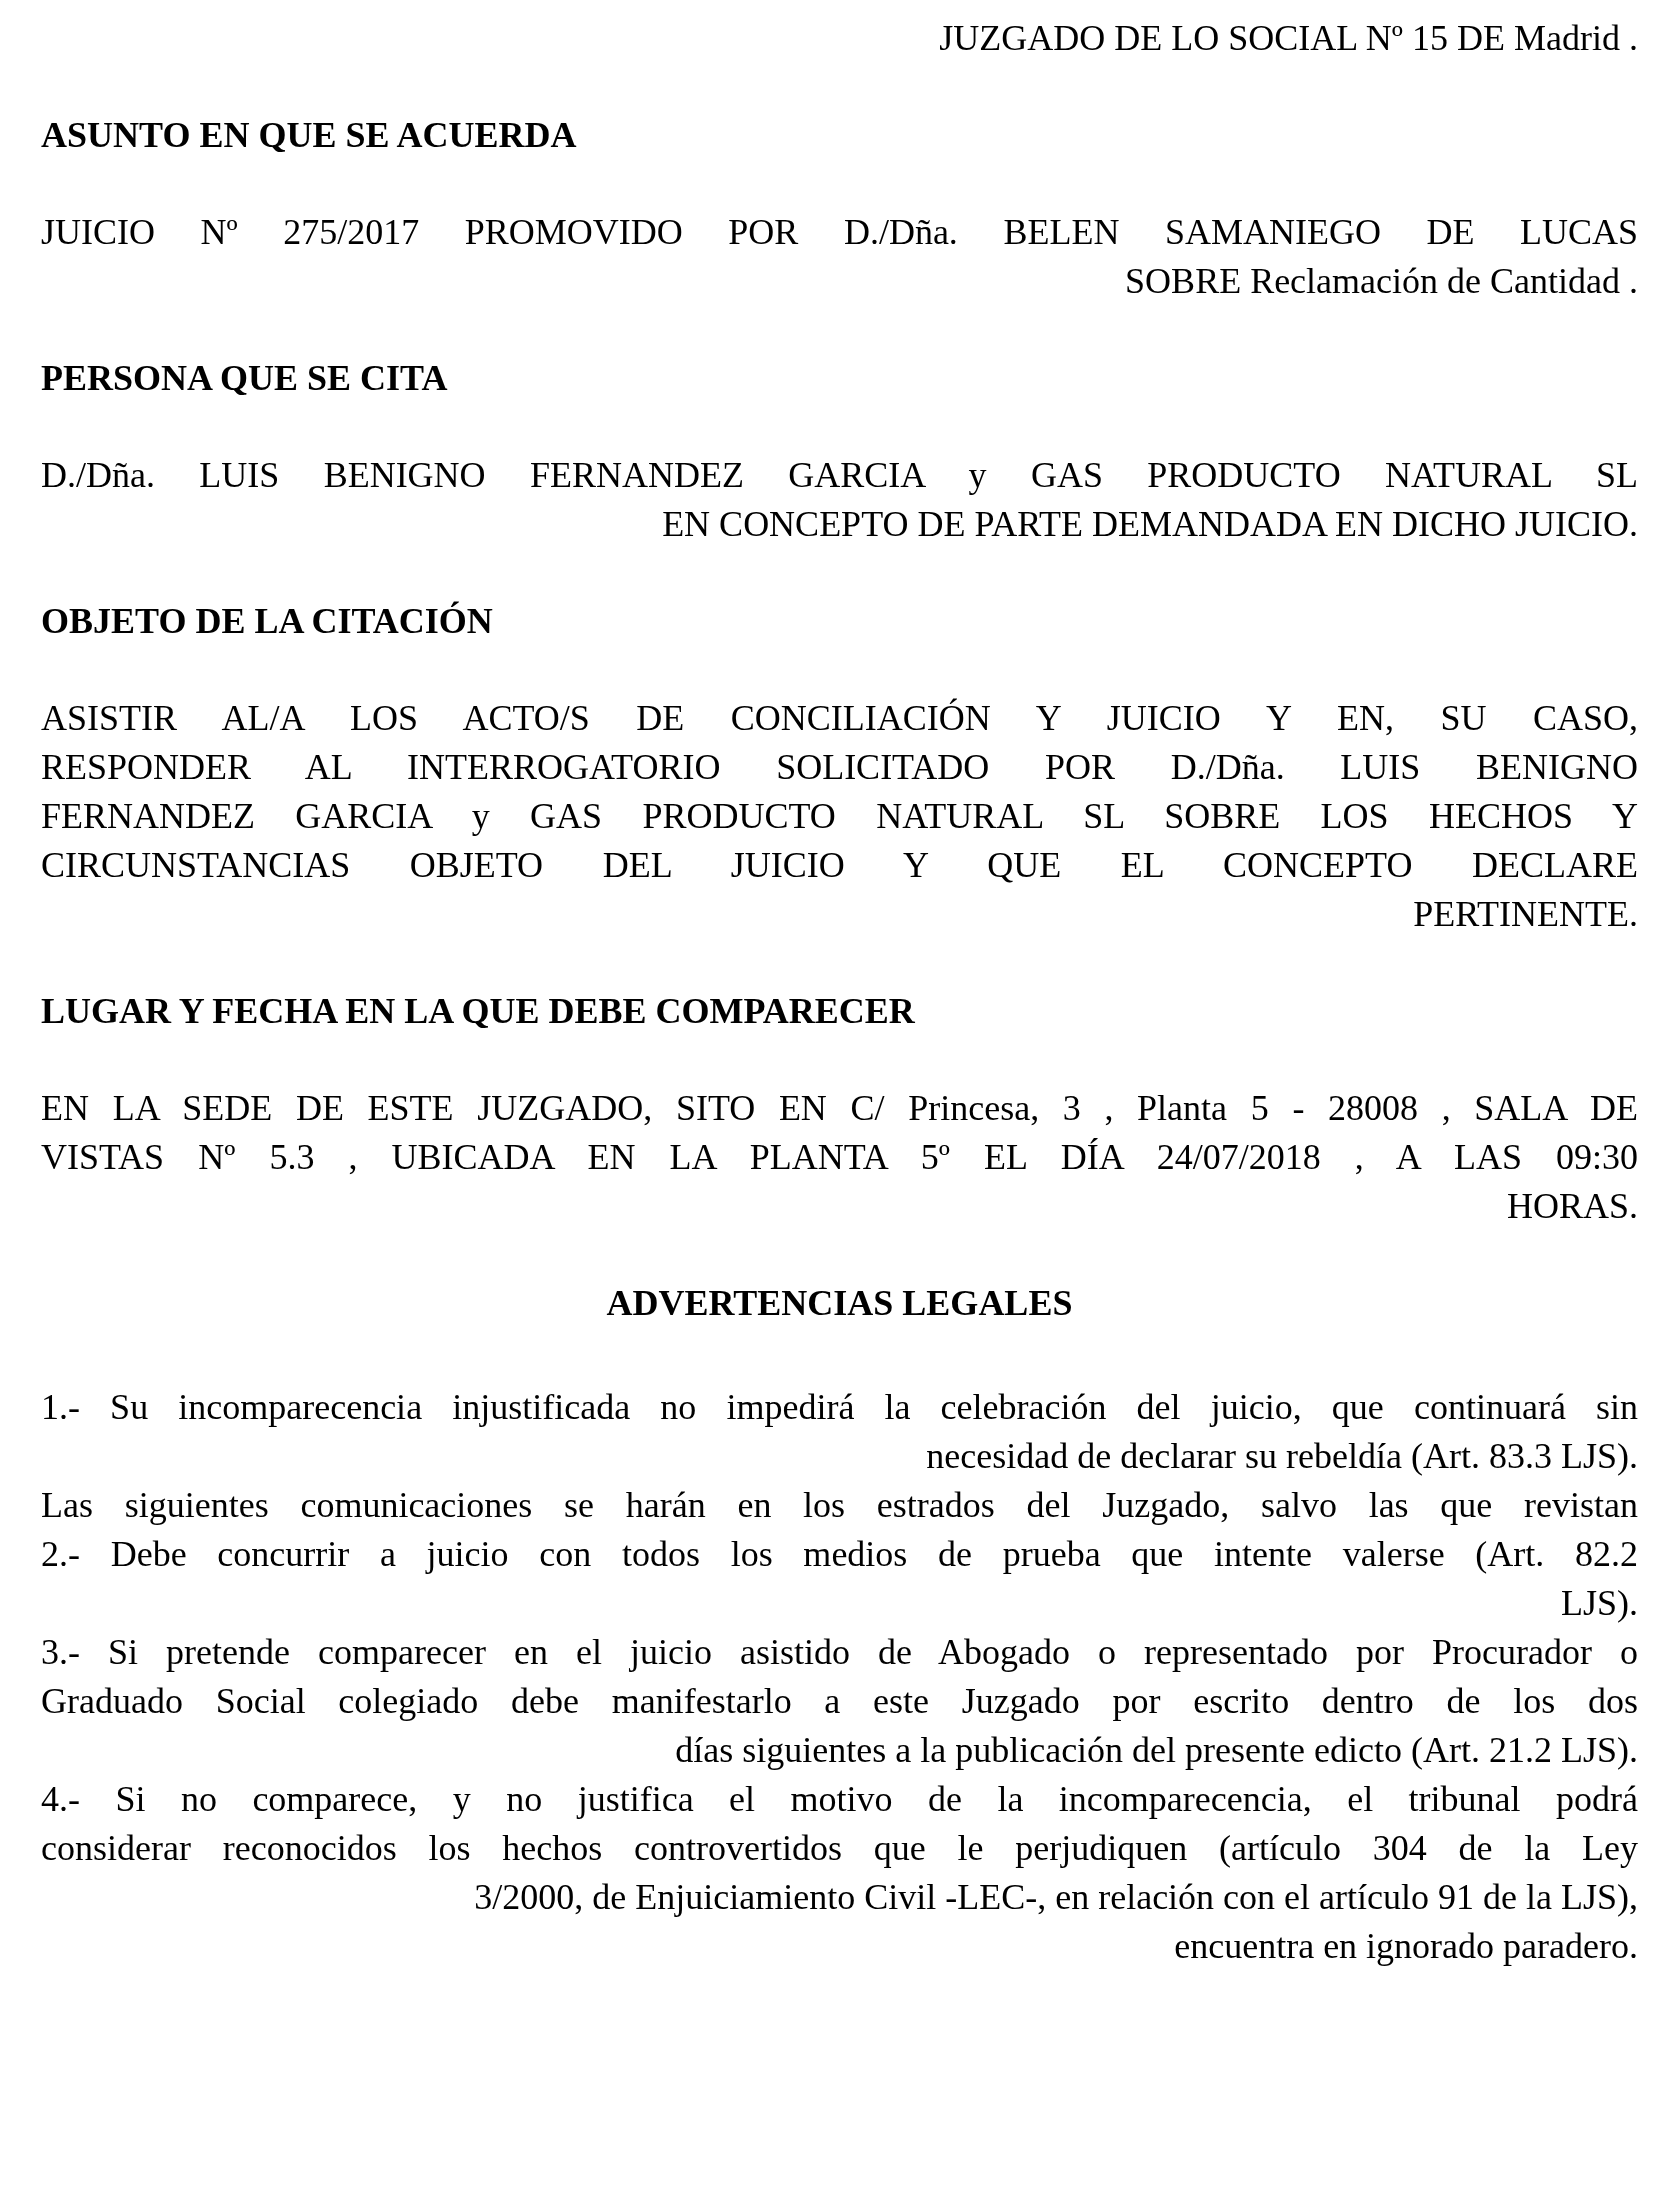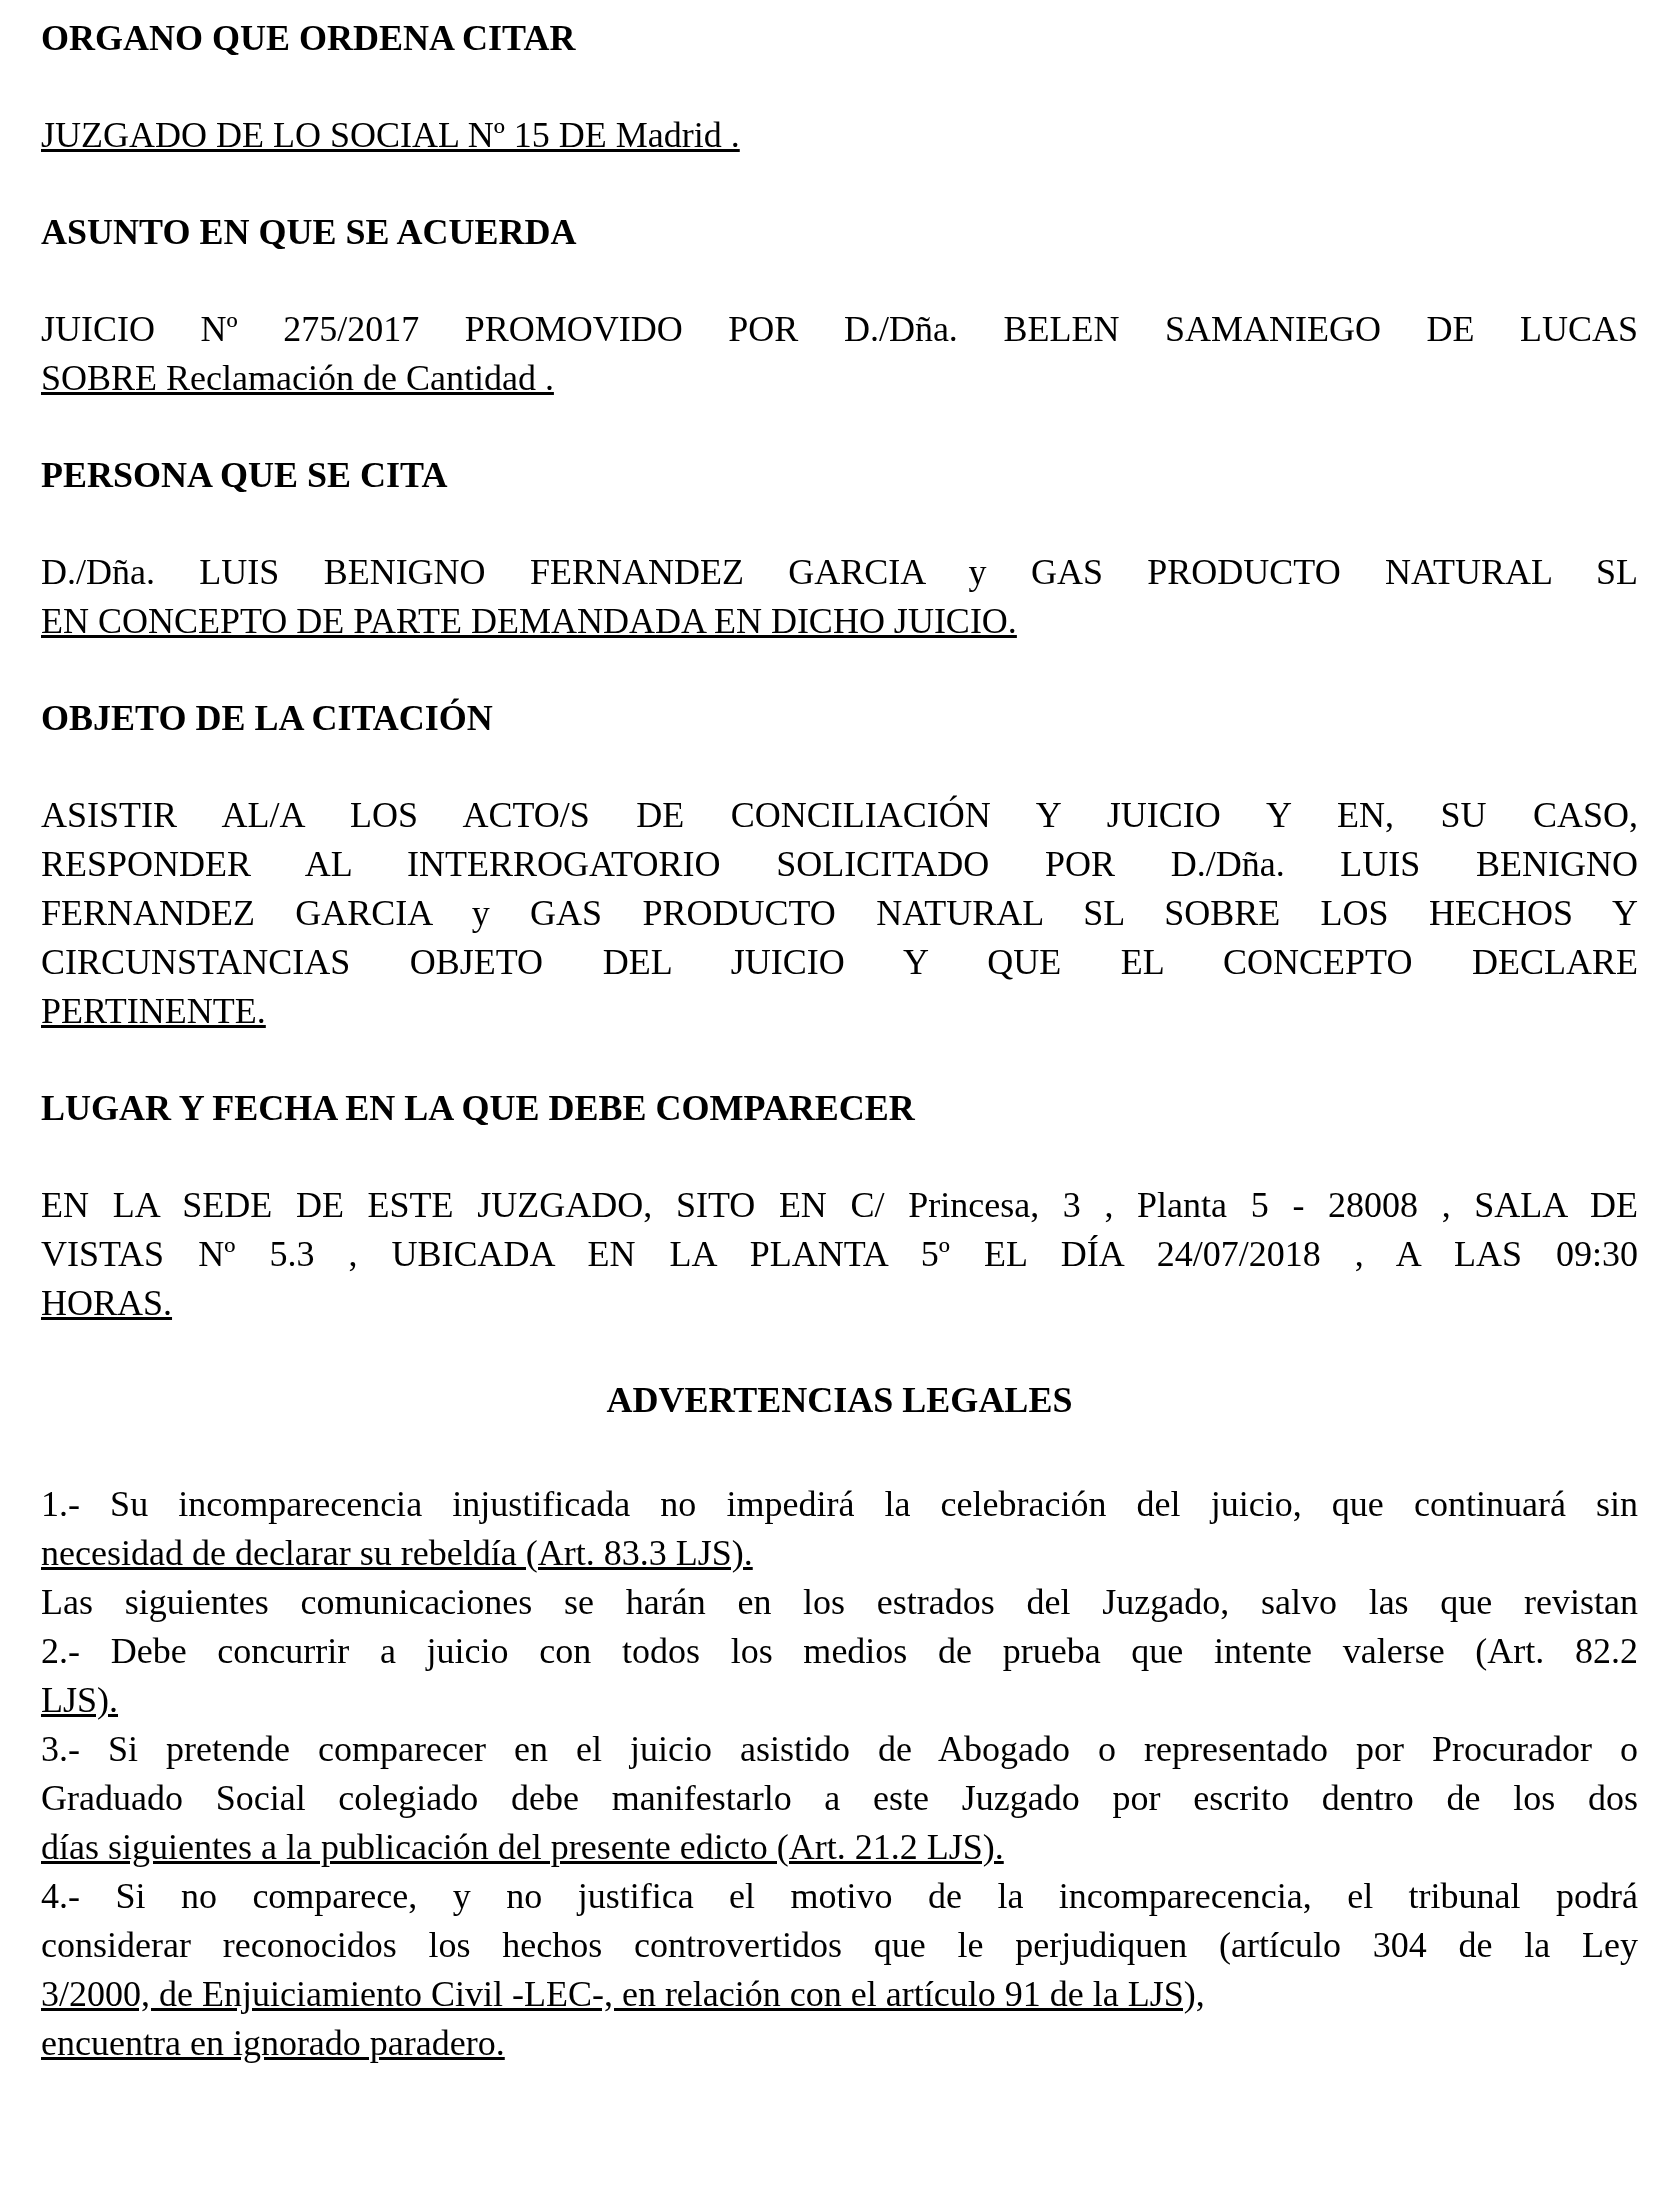--- a/index.html
+++ b/index.html
@@ -28,37 +28,35 @@
     margin: 0 0 48px 0;
   }
   
   .jline {
     text-align: justify;
     text-align-last: justify;
     text-justify: inter-word;
   }
   
   .lline {
-    text-align: left;
-    text-decoration: underline;
+    text-align: right;
   }
   .adv-title {
     font-weight: bold;
     text-align: center;
     margin: 12px 0 55px 0;
   }
   .adv-item {
     margin: 0;
   }
 </style>
 </head>
 <body>
 
 <div class="section">
-  <div class="heading">ORGANO QUE ORDENA CITAR</div>
   <div class="para">
     <div class="lline">JUZGADO DE LO SOCIAL Nº 15  DE Madrid .</div>
   </div>
 </div>
 
 <div class="section">
   <div class="heading">ASUNTO EN QUE SE ACUERDA</div>
   <div class="para">
     <div class="jline">JUICIO Nº 275/2017  PROMOVIDO POR D./Dña. BELEN SAMANIEGO DE LUCAS</div>
     <div class="lline">SOBRE Reclamación de Cantidad .</div>

